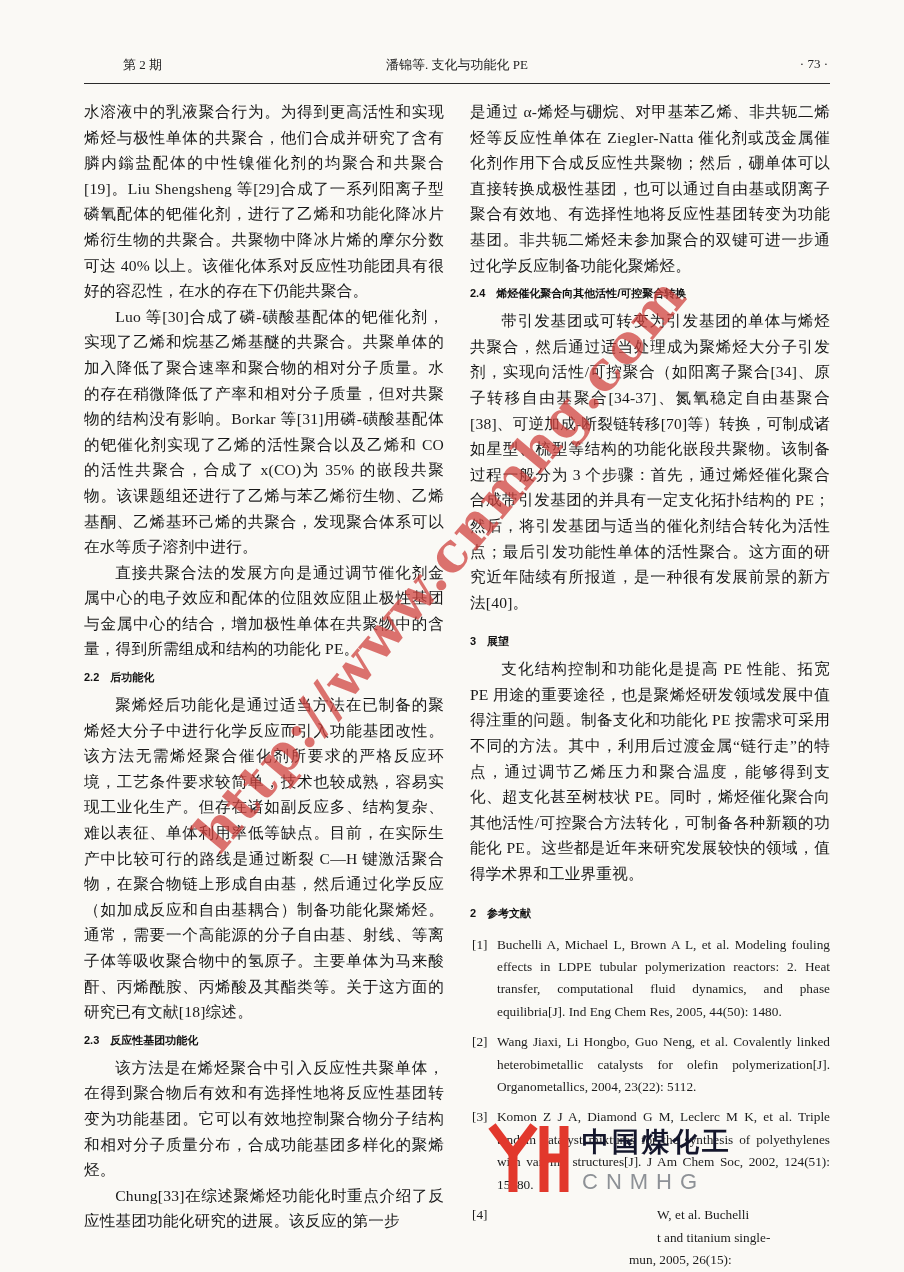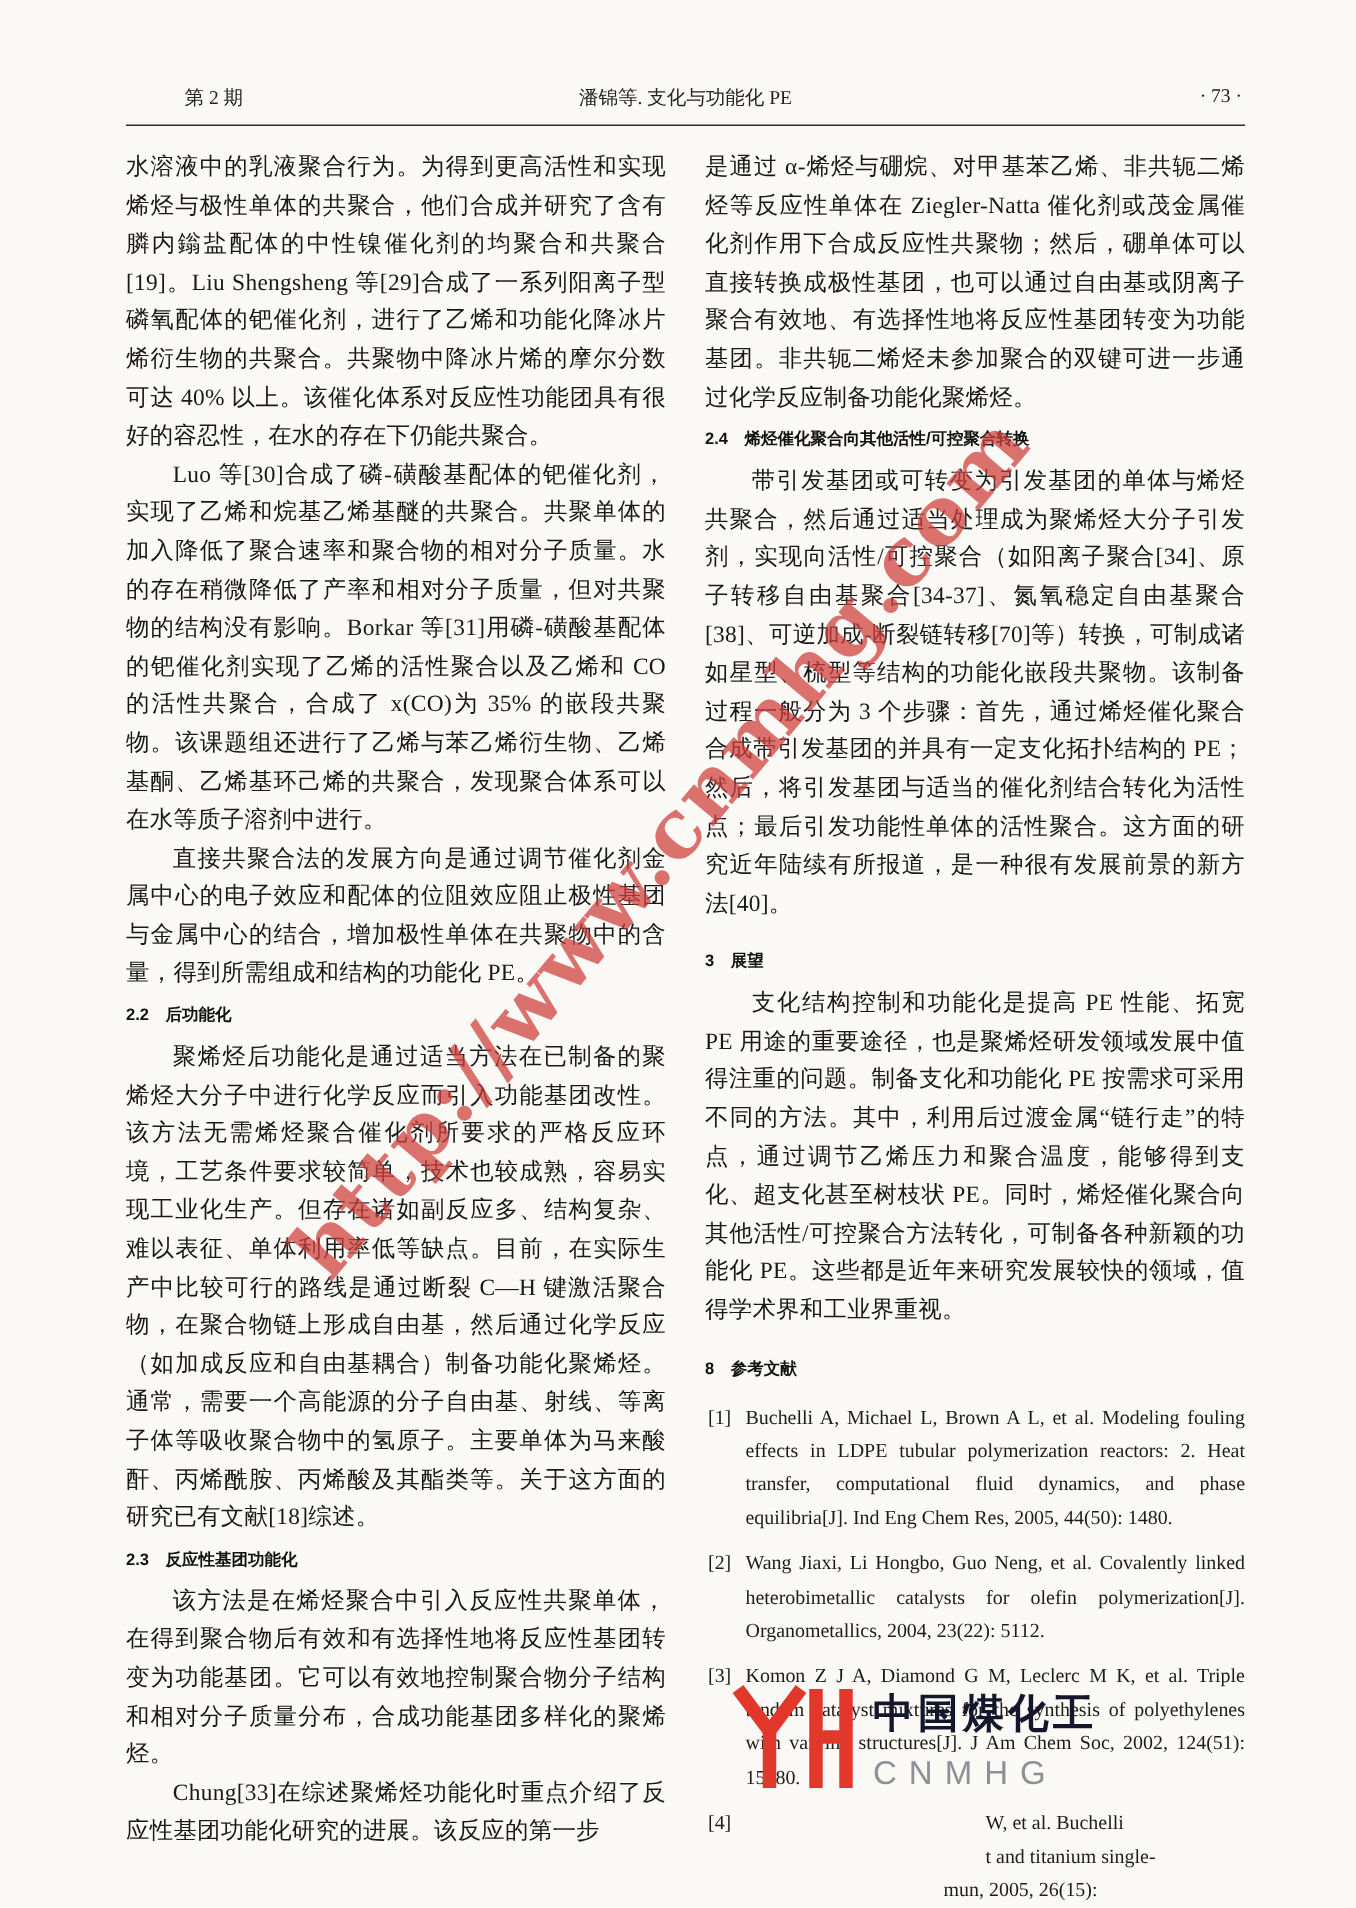--- a/index.html
+++ b/index.html
@@ -121,21 +121,21 @@
       <p class="body">该方法是在烯烃聚合中引入反应性共聚单体，在得到聚合物后有效和有选择性地将反应性基团转变为功能基团。它可以有效地控制聚合物分子结构和相对分子质量分布，合成功能基团多样化的聚烯烃。</p>
       <p class="body">Chung[33]在综述聚烯烃功能化时重点介绍了反应性基团功能化研究的进展。该反应的第一步</p>
     </div>
 
     <div class="col">
       <p class="body noindent">是通过 α-烯烃与硼烷、对甲基苯乙烯、非共轭二烯烃等反应性单体在 Ziegler-Natta 催化剂或茂金属催化剂作用下合成反应性共聚物；然后，硼单体可以直接转换成极性基团，也可以通过自由基或阴离子聚合有效地、有选择性地将反应性基团转变为功能基团。非共轭二烯烃未参加聚合的双键可进一步通过化学反应制备功能化聚烯烃。</p>
       <h3 class="sec">2.4　烯烃催化聚合向其他活性/可控聚合转换</h3>
       <p class="body">带引发基团或可转变为引发基团的单体与烯烃共聚合，然后通过适当处理成为聚烯烃大分子引发剂，实现向活性/可控聚合（如阳离子聚合[34]、原子转移自由基聚合[34-37]、氮氧稳定自由基聚合[38]、可逆加成-断裂链转移[70]等）转换，可制成诸如星型、梳型等结构的功能化嵌段共聚物。该制备过程一般分为 3 个步骤：首先，通过烯烃催化聚合合成带引发基团的并具有一定支化拓扑结构的 PE；然后，将引发基团与适当的催化剂结合转化为活性点；最后引发功能性单体的活性聚合。这方面的研究近年陆续有所报道，是一种很有发展前景的新方法[40]。</p>
       <h3 class="sec sec-spaced">3　展望</h3>
       <p class="body">支化结构控制和功能化是提高 PE 性能、拓宽 PE 用途的重要途径，也是聚烯烃研发领域发展中值得注重的问题。制备支化和功能化 PE 按需求可采用不同的方法。其中，利用后过渡金属“链行走”的特点，通过调节乙烯压力和聚合温度，能够得到支化、超支化甚至树枝状 PE。同时，烯烃催化聚合向其他活性/可控聚合方法转化，可制备各种新颖的功能化 PE。这些都是近年来研究发展较快的领域，值得学术界和工业界重视。</p>
-      <h3 class="sec sec-spaced">8　参考文献</h3>
+      <h3 class="sec sec-spaced">2　参考文献</h3>
 
       <div class="ref">
         <span class="ref-num">[1]</span>
         <span class="ref-text">Buchelli A, Michael L, Brown A L, et al. Modeling fouling effects in LDPE tubular polymerization reactors: 2. Heat transfer, computational fluid dynamics, and phase equilibria[J]. Ind Eng Chem Res, 2005, 44(50): 1480.</span>
       </div>
       <div class="ref">
         <span class="ref-num">[2]</span>
         <span class="ref-text">Wang Jiaxi, Li Hongbo, Guo Neng, et al. Covalently linked heterobimetallic catalysts for olefin polymerization[J]. Organometallics, 2004, 23(22): 5112.</span>
       </div>
       <div class="ref">

